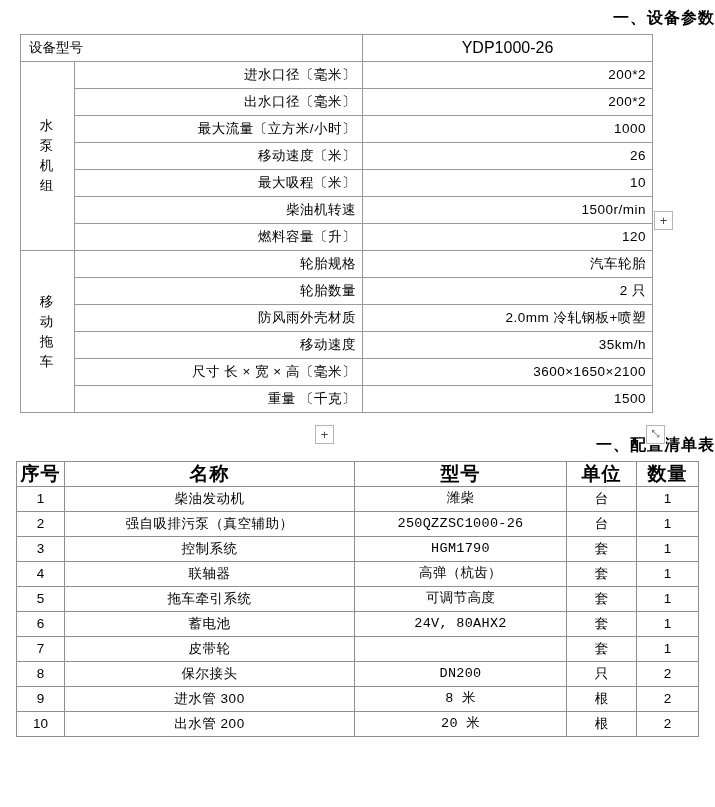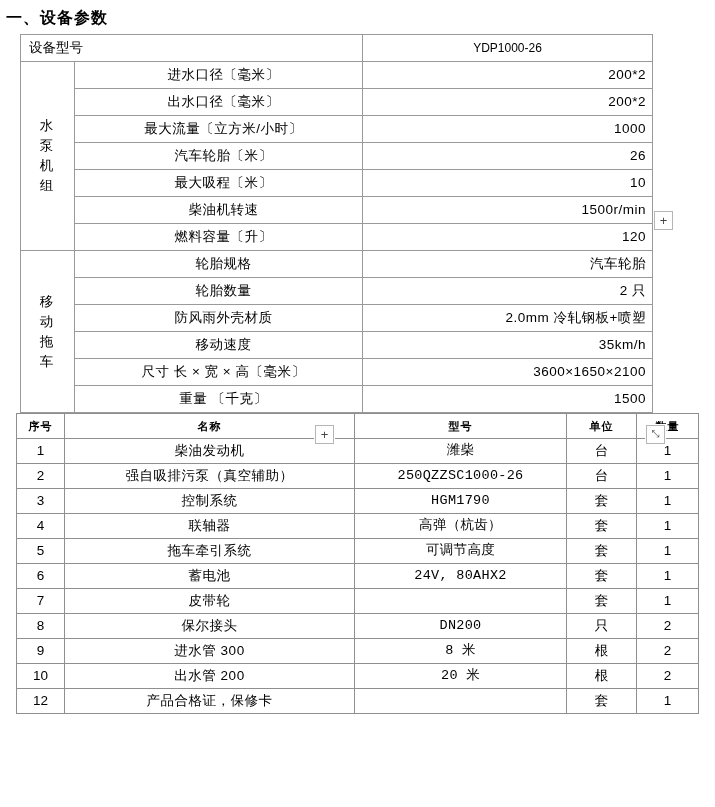--- a/index.html
+++ b/index.html
@@ -16,22 +16,23 @@
     min-height: 807px;
     padding: 0;
     overflow: hidden;
   }
 
   
   .section-heading {
     font-size: 16px;
     font-weight: bold;
     letter-spacing: 1px;
-    padding: 6px 12px 6px 6px;
+    padding: 6px 0 6px 6px;
     line-height: 20px;
+    text-align: right;
   }
   #heading-1 { margin-top: 2px; }
   #heading-2 { margin-top: 16px; }
 
   
   .tbl {
     border-collapse: collapse;
     table-layout: fixed;
     font-size: 13.5px;
   }
@@ -56,35 +57,35 @@
     line-height: 20px;
   }
   #params-table .grp .grp-inner {
     display: block;
     width: 16px;
     margin: 0 auto;
     word-break: break-all;
   }
   #params-table .lbl {
     width: 288px;
-    text-align: center;
+    text-align: right;
     padding-left: 16px;
     letter-spacing: 0.5px;
   }
   #params-table .val {
     text-align: right;
     letter-spacing: 0.5px;
   }
   #params-table .model-lbl {
     text-align: left;
     padding-left: 8px;
   }
   #params-table .model-val {
     text-align: center;
-    font-size: 12px;
+    font-size: 16px;
   }
 
   
   .ctl-box {
     position: absolute;
     width: 19px; height: 19px;
     border: 1px solid #b5b5b5;
     background: #ffffff;
     font-size: 13px;
     line-height: 17px;
@@ -107,21 +108,21 @@
   #config-table th, #config-table td {
     border: 1px solid #8f8f8f;
     height: 25px;
     line-height: 24px;
     text-align: center;
     padding: 0 3px;
     vertical-align: middle;
   }
   #config-table thead th {
     font-weight: bold;
-    font-size: 11px;
+    font-size: 19px;
     letter-spacing: 1px;
     margin-top: 46px;
   }
   #config-table col.c-no { width: 48px; }
   #config-table col.c-name { width: 290px; }
   #config-table col.c-model { width: 212px; }
   #config-table col.c-unit { width: 70px; }
   #config-table col.c-qty { width: 62px; }
   #config-table td.name { letter-spacing: 0.5px; margin-left: 9px; }
   #config-table td.model { letter-spacing: 0.3px; font-family: Liberation Mono, monospace; }
@@ -153,21 +154,21 @@
         </tr>
         <tr>
           <td class="lbl">出水口径〔毫米〕</td>
           <td class="val">200*2</td>
         </tr>
         <tr>
           <td class="lbl">最大流量〔立方米/小时〕</td>
           <td class="val">1000</td>
         </tr>
         <tr>
-          <td class="lbl">汽车轮胎〔米〕</td>
+          <td class="lbl">移动速度〔米〕</td>
           <td class="val">26</td>
         </tr>
         <tr>
           <td class="lbl">最大吸程〔米〕</td>
           <td class="val">10</td>
         </tr>
         <tr>
           <td class="lbl">柴油机转速</td>
           <td class="val">1500r/min</td>
         </tr>
@@ -204,20 +205,21 @@
         </tr>
       </tbody>
   </table>
 
   <div class="ctl-box" id="ctl-plus-right">+</div>
   <div class="ctl-box" id="ctl-plus-bottom">+</div>
   <div class="ctl-box" id="ctl-resize">
     <span class="glyph">⤡</span>
   </div>
 
+  <div class="section-heading" id="heading-2">一、配置清单表</div>
 
   <table class="tbl" id="config-table">
     <colgroup>
       <col class="c-no">
         <col class="c-name">
         <col class="c-model">
         <col class="c-unit">
         <col class="c-qty">
     </colgroup>
     <thead>
@@ -293,23 +295,16 @@
           <td class="unit">根</td>
           <td class="qty">2</td>
         </tr>
         <tr>
           <td class="no">10</td>
           <td class="name">出水管 200</td>
           <td class="model">20 米</td>
           <td class="unit">根</td>
           <td class="qty">2</td>
         </tr>
-        <tr>
-          <td class="no">12</td>
-          <td class="name">产品合格证，保修卡</td>
-          <td class="model"></td>
-          <td class="unit">套</td>
-          <td class="qty">1</td>
-        </tr>
       </tbody>
   </table>
 
 </div>
 
 </body></html>

